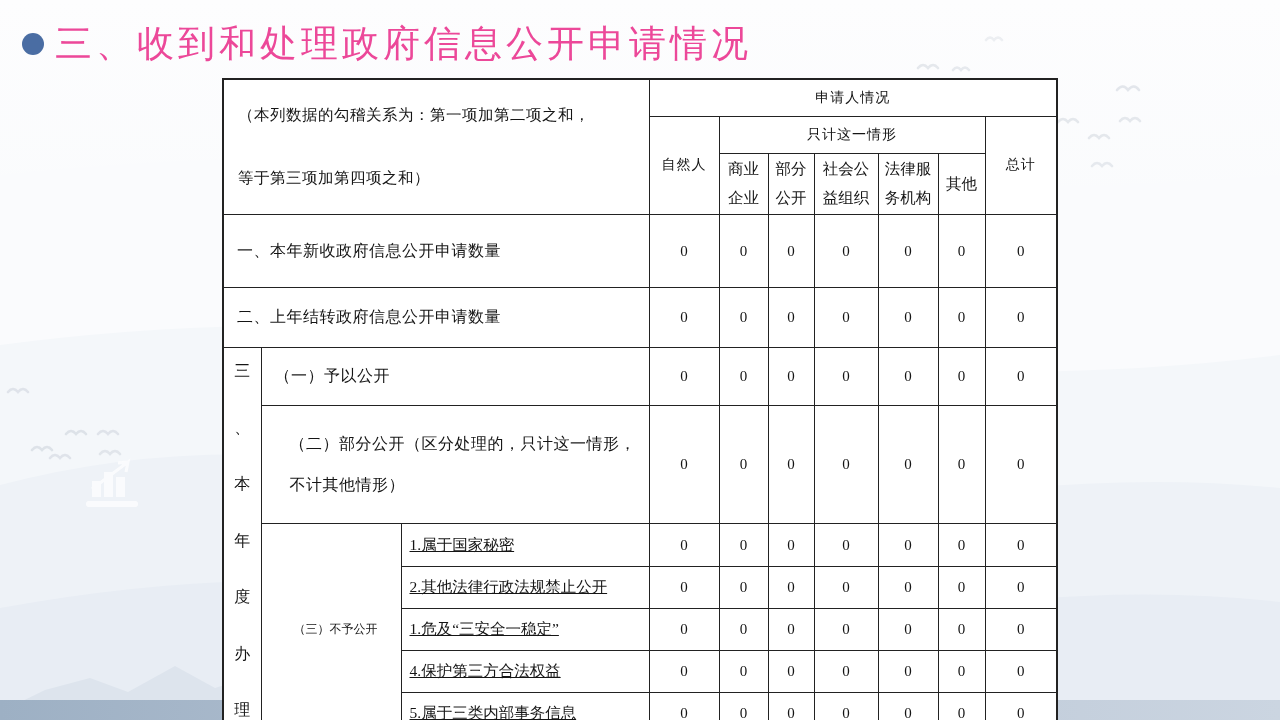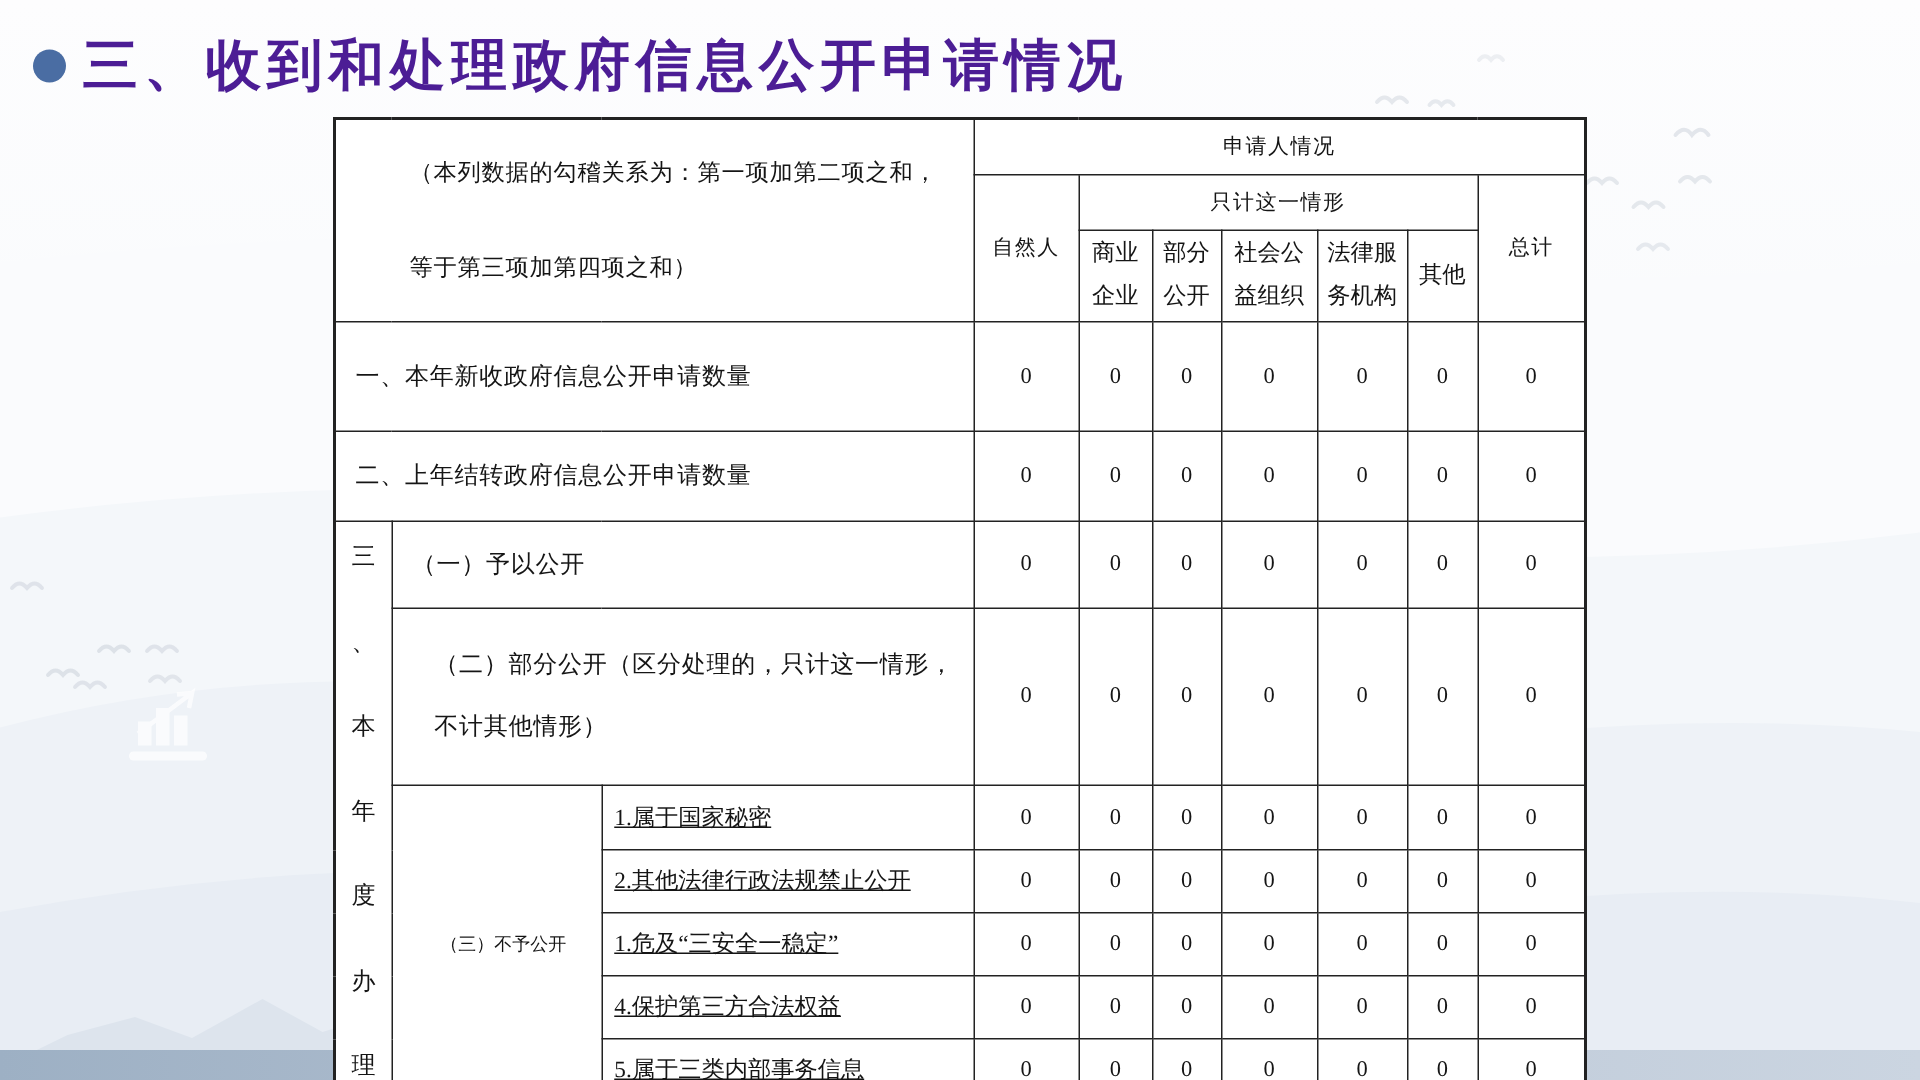--- a/index.html
+++ b/index.html
@@ -14,38 +14,38 @@
   
   .title-row {
     position:absolute; left:22px; top:24px; z-index:3;
     display:flex; align-items:center; gap:11px;
   }
   .bullet {
     width:22px; height:22px; border-radius:50%;
     background:#4a6da3; flex:0 0 auto;
   }
   .title-text {
-    font-size:37px; font-weight:bold; color:#4c1d95;
+    font-size:37px; font-weight:normal; color:#ec4899;
     letter-spacing:4px; line-height:1.1; white-space:nowrap;
   }
   
   table.report {
     position:absolute; left:222px; top:78px; z-index:2;
     width:834px; table-layout:fixed; border-collapse:collapse;
     background:#ffffff; color:#151515;
     font-family:"Liberation Serif","DejaVu Serif",serif;
   }
   table.report td { border:1.6px solid #222; background:#fff; vertical-align:middle; }
   table.report { border:2px solid #222; }
   tr.r1{height:37px} tr.r2{height:35px} tr.r3{height:61px}
   tr.r4{height:73px} tr.r5{height:60px} tr.r6{height:58px}
   tr.r7{height:118px} tr.r8{height:43px} tr.r9{height:42px}
   tr.r10{height:42px} tr.r11{height:42px} tr.r12{height:43px}
   td.note { padding:4px 6px 4px 14px; }
-  td.note .note-lines { display:flex; flex-direction:column; justify-content:space-around; height:126px;margin-left:35px; }
+  td.note .note-lines { display:flex; flex-direction:column; justify-content:space-around; height:126px; }
   td.note span { font-size:15.5px; white-space:nowrap; letter-spacing:0.5px; }
   td.hc { text-align:center; font-size:14px; letter-spacing:1px; }
   td.sub { text-align:center; font-size:15.5px; line-height:1.85; padding:1px 2px; word-break:break-all; }
   td.rowlabel { text-align:left; padding-left:13px; font-size:16px; letter-spacing:0.5px; }
   td.wrap2 { line-height:2.55; padding-right:4px;padding-left:28px; }
   td.item { text-align:left; padding-left:8px; font-size:15.5px;text-decoration:underline; }
   td.refuse { text-align:left; padding-left:32px; font-size:12px; }
   td.v { text-align:center; font-size:15px; }
   td.vert { padding:0; }
   .vert-stack {

